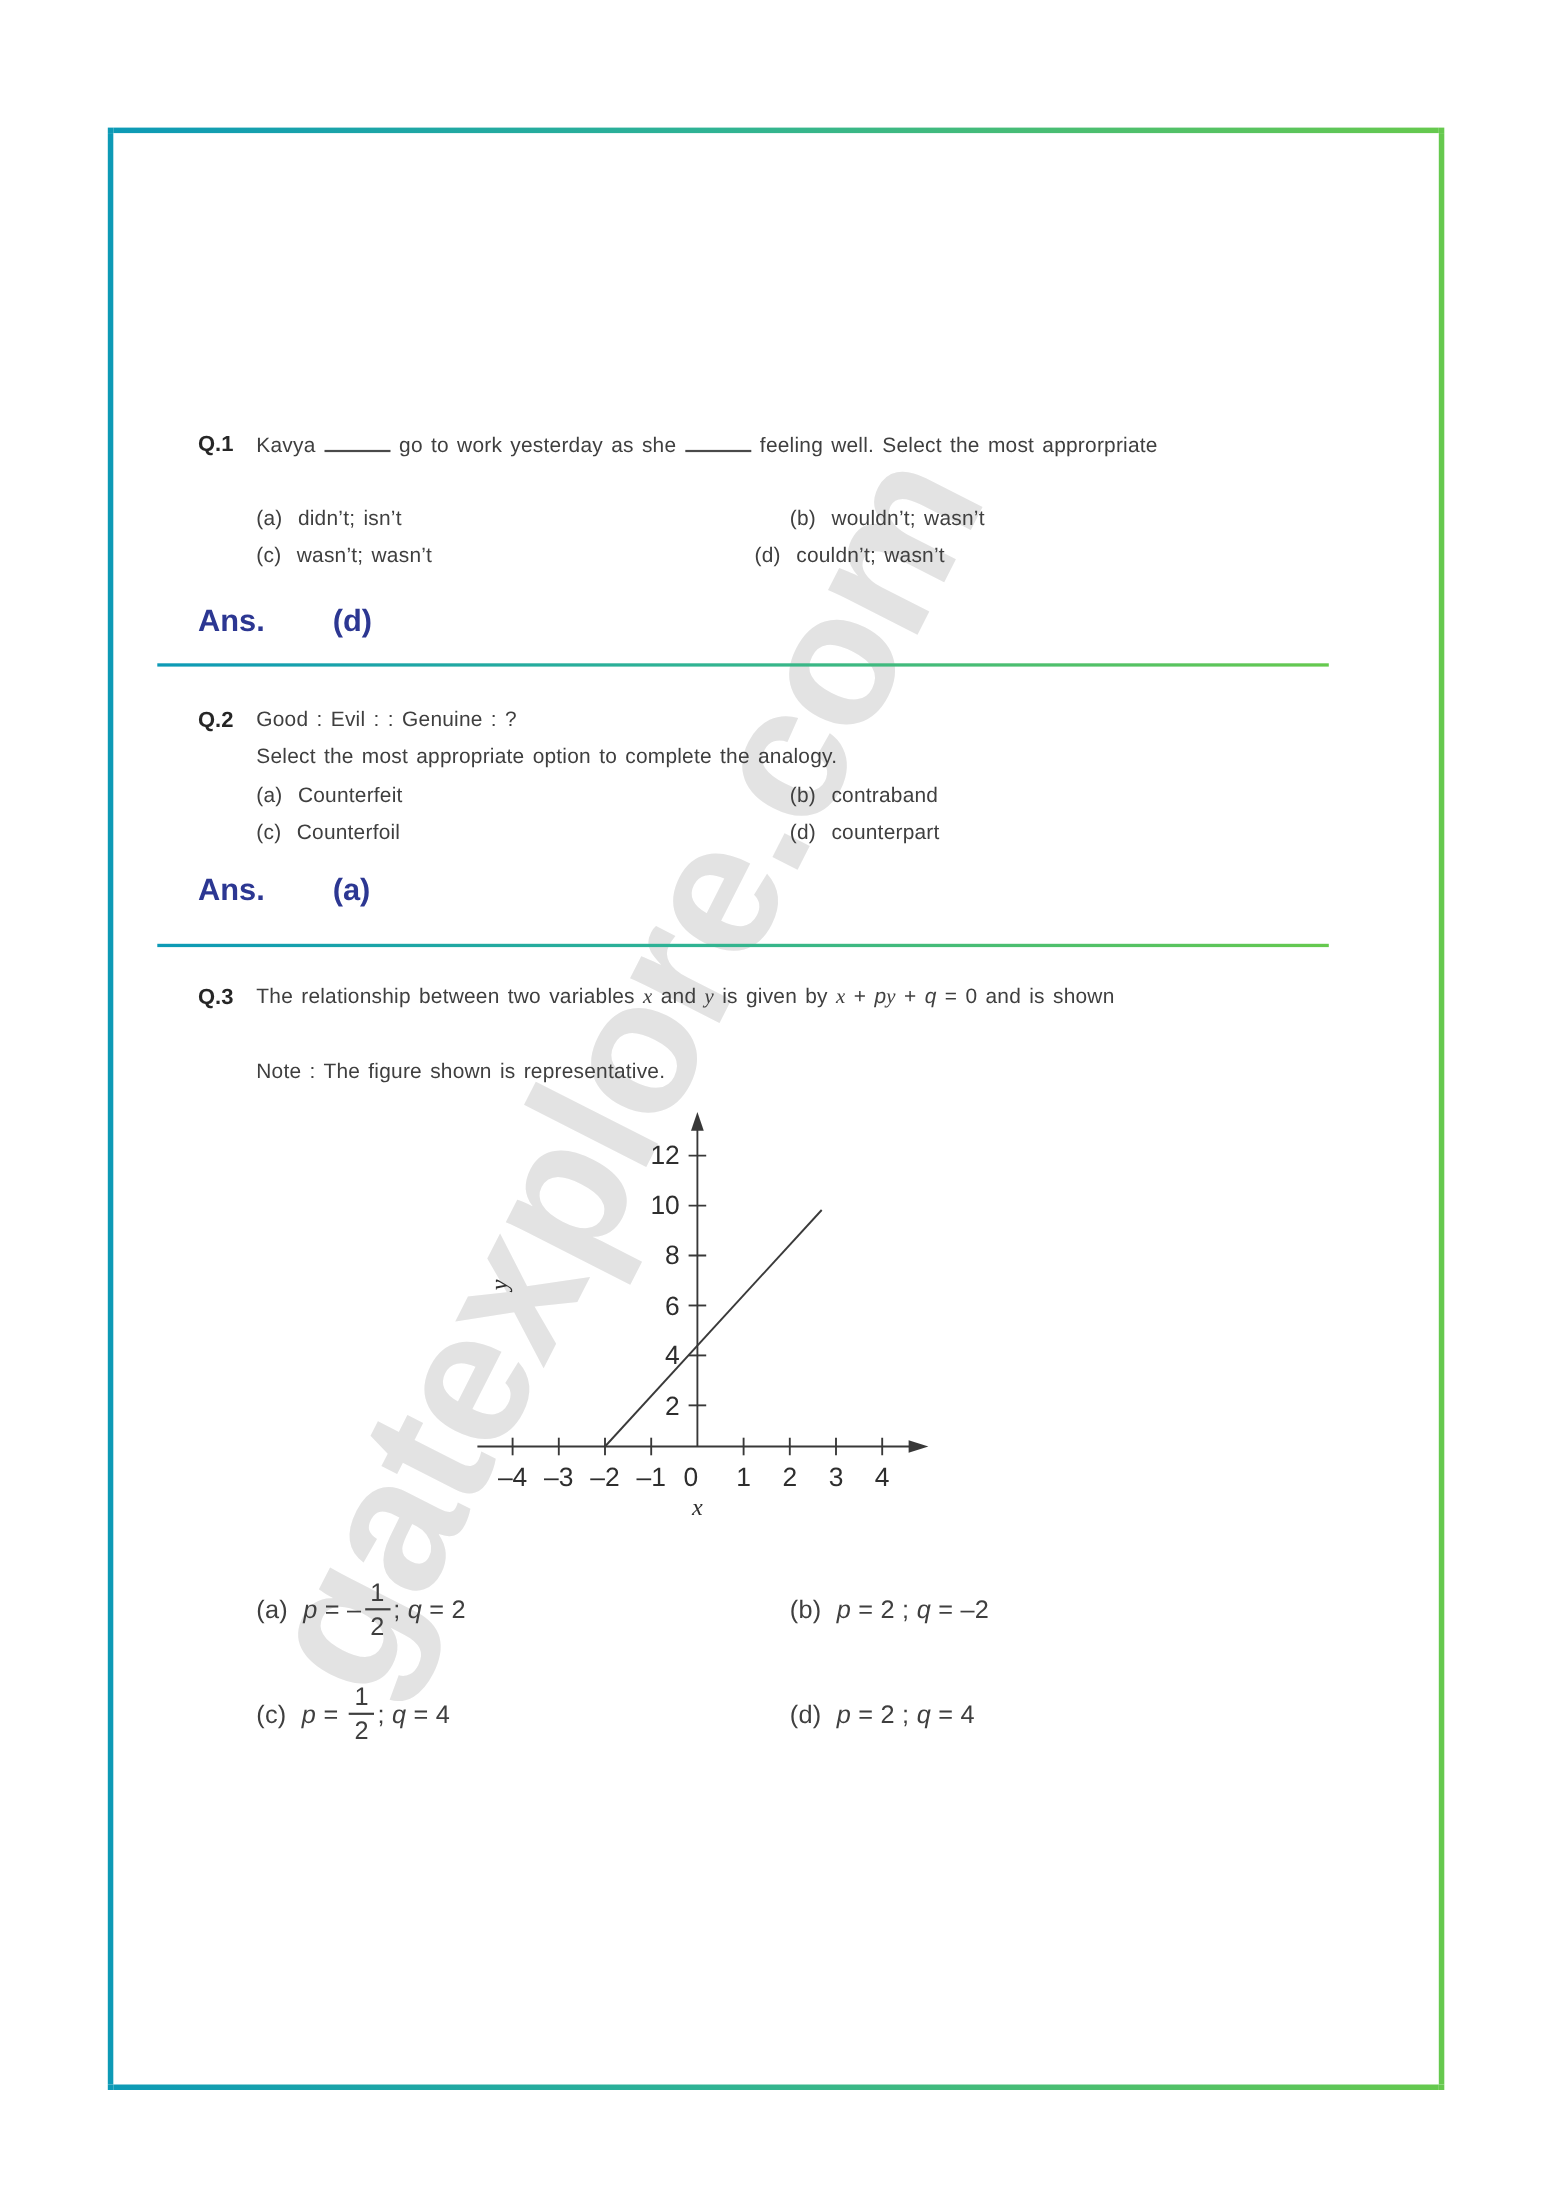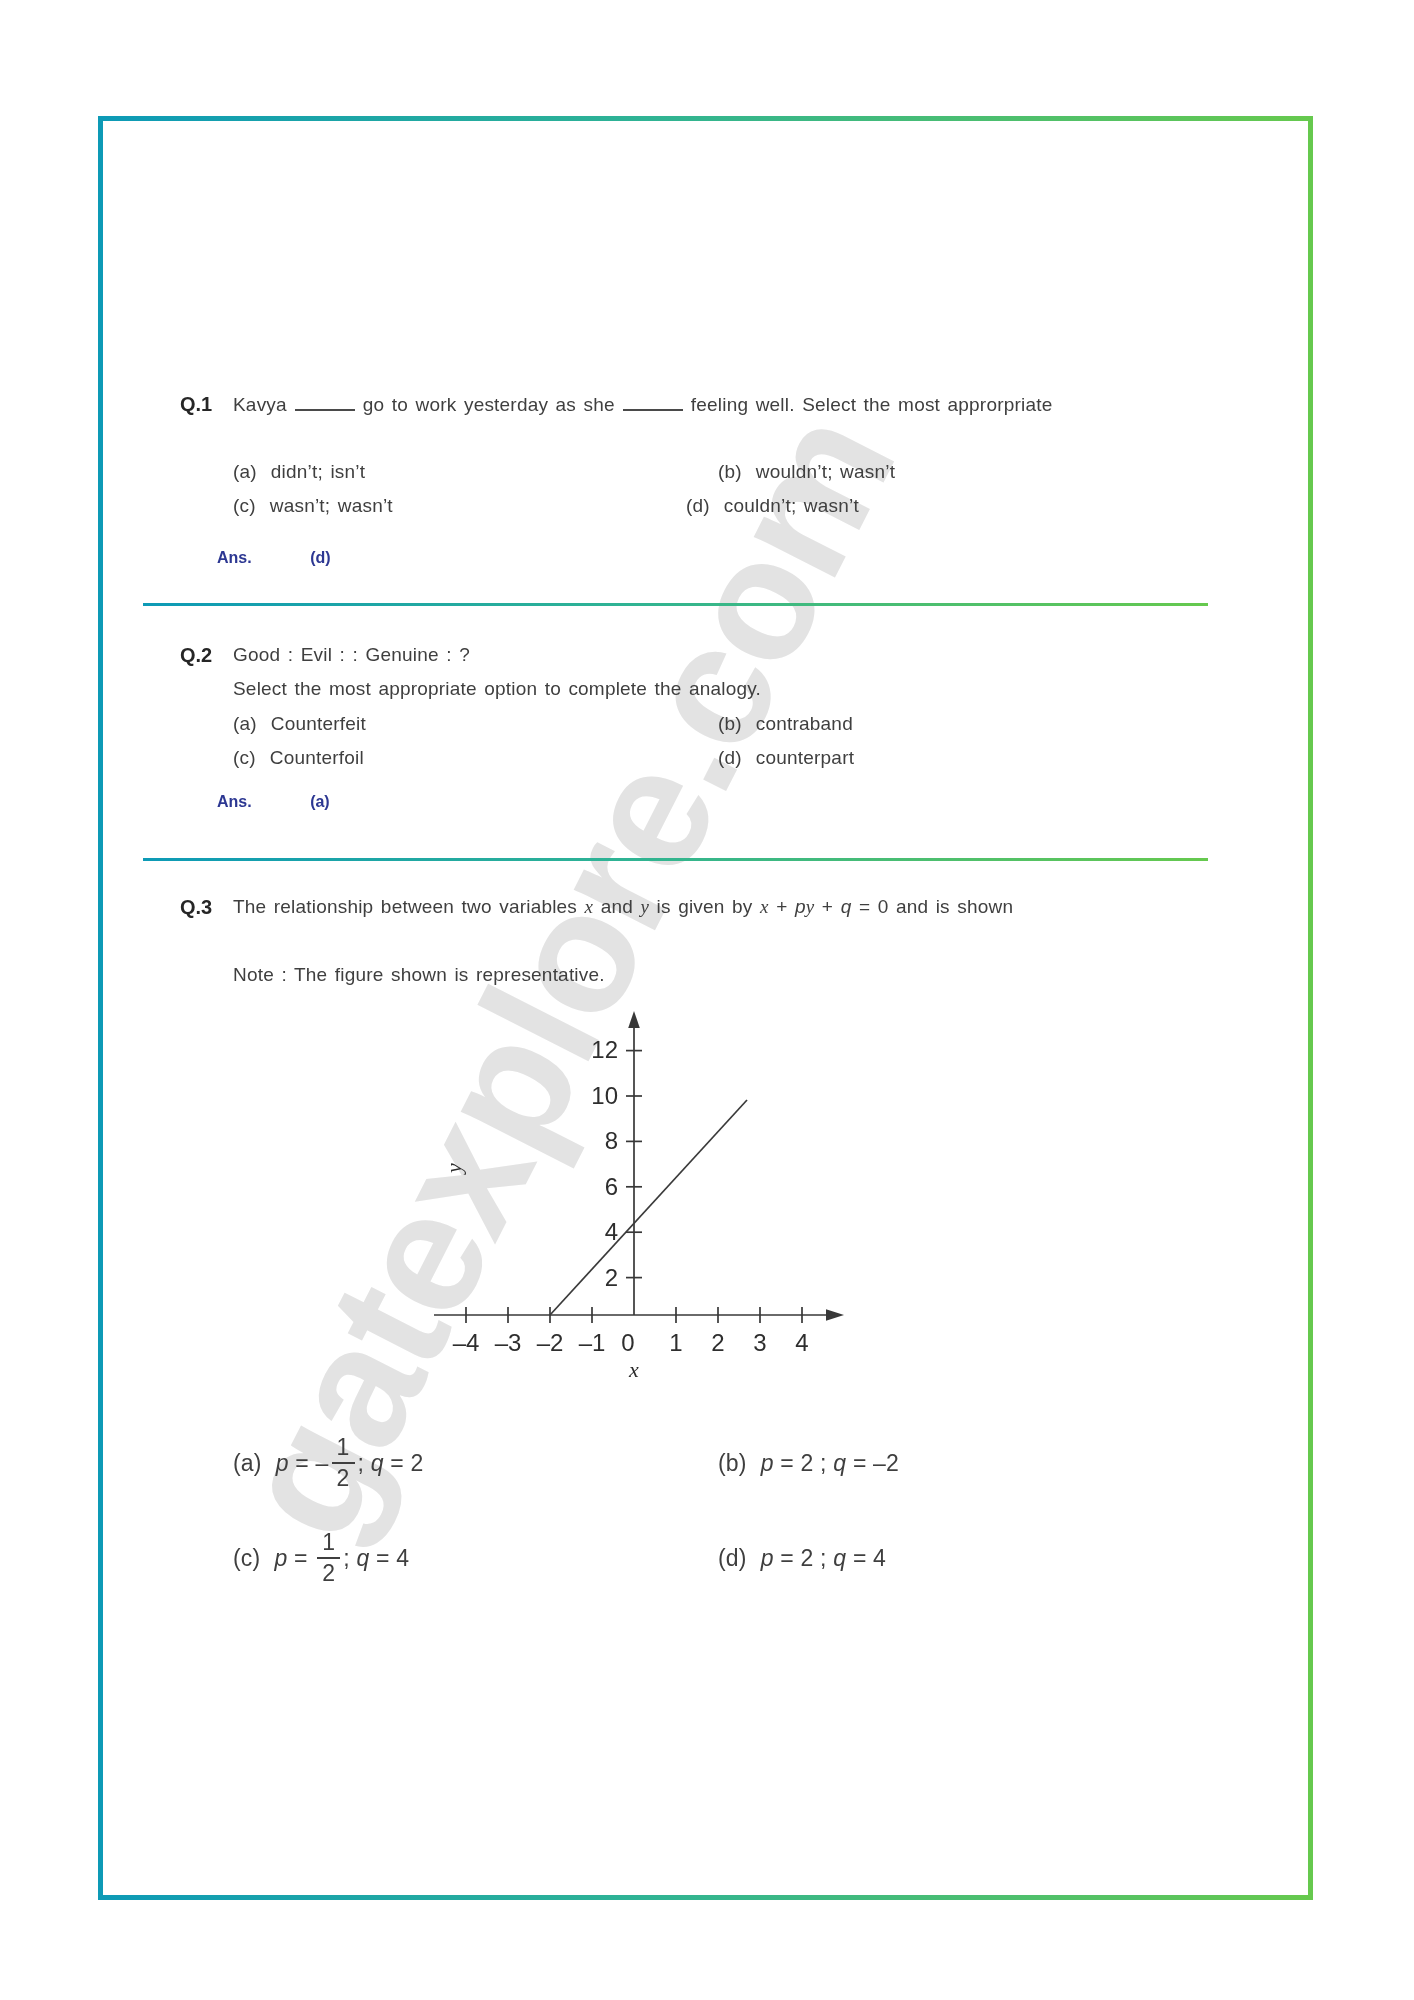--- a/index.html
+++ b/index.html
@@ -16,21 +16,21 @@
     z-index:3; pointer-events:none;
   }
   .watermark {
     position:absolute; left:565px; top:975px;
     transform:translate(-50%,-50%) rotate(-63deg);
     font-size:172px; font-weight:700; letter-spacing:-3px;
     color:#e3e3e3; white-space:nowrap; z-index:1;
   }
   .txt { font-size:19px; letter-spacing:0.2px; word-spacing:2px; white-space:nowrap; }
   .qlabel { font-weight:700; color:#262626; font-size:20px; }
-  .ansrow { font-size:16px; font-weight:700; color:#2c3792; white-space:nowrap;margin-left:37px; }
+  .ansrow { font-size:28px; font-weight:700; color:#2c3792; white-space:nowrap; }
   .blank { display:inline-block; width:60px; height:16px; border-bottom:2px solid #4a4a4a; margin:0 8px; }
   .optkey { display:inline-block; margin-right:14px; }
   .vs { font-style:italic; font-family:"Liberation Serif","DejaVu Serif",serif; }
   .vi { font-style:italic; }
   .divider { height:3px; background:linear-gradient(to right,#0d9ab6 0%,#2fb394 45%,#66c94e 100%); }
   .mathopt { display:flex; align-items:center; font-size:23px; letter-spacing:0.2px; white-space:pre; }
   .frac { display:inline-block; text-align:center; line-height:1.1; margin:0 3px; }
   .frac .num { display:block; border-bottom:2px solid #3f3f3f; padding:0 5px 2px 5px; }
   .frac .den { display:block; padding-top:2px; }
   svg text { fill:#2e2e2e; }

